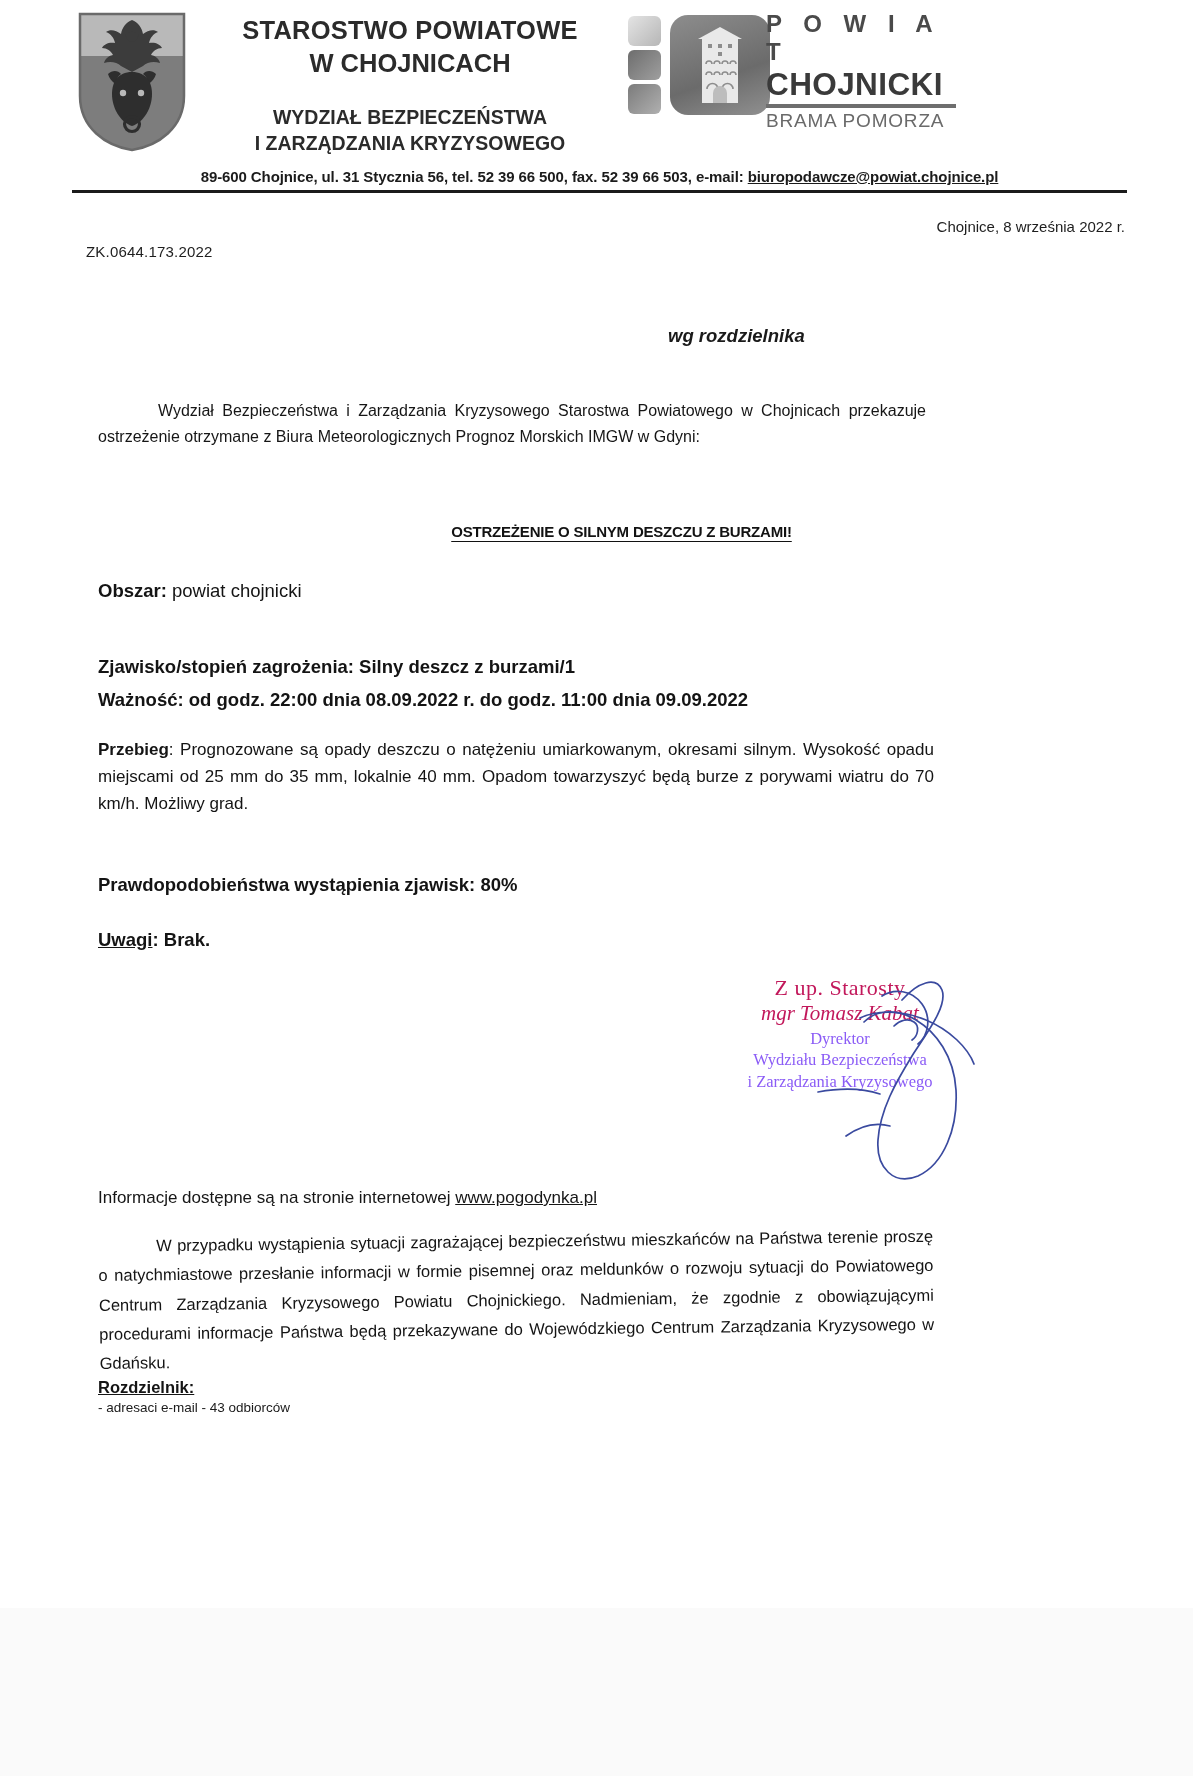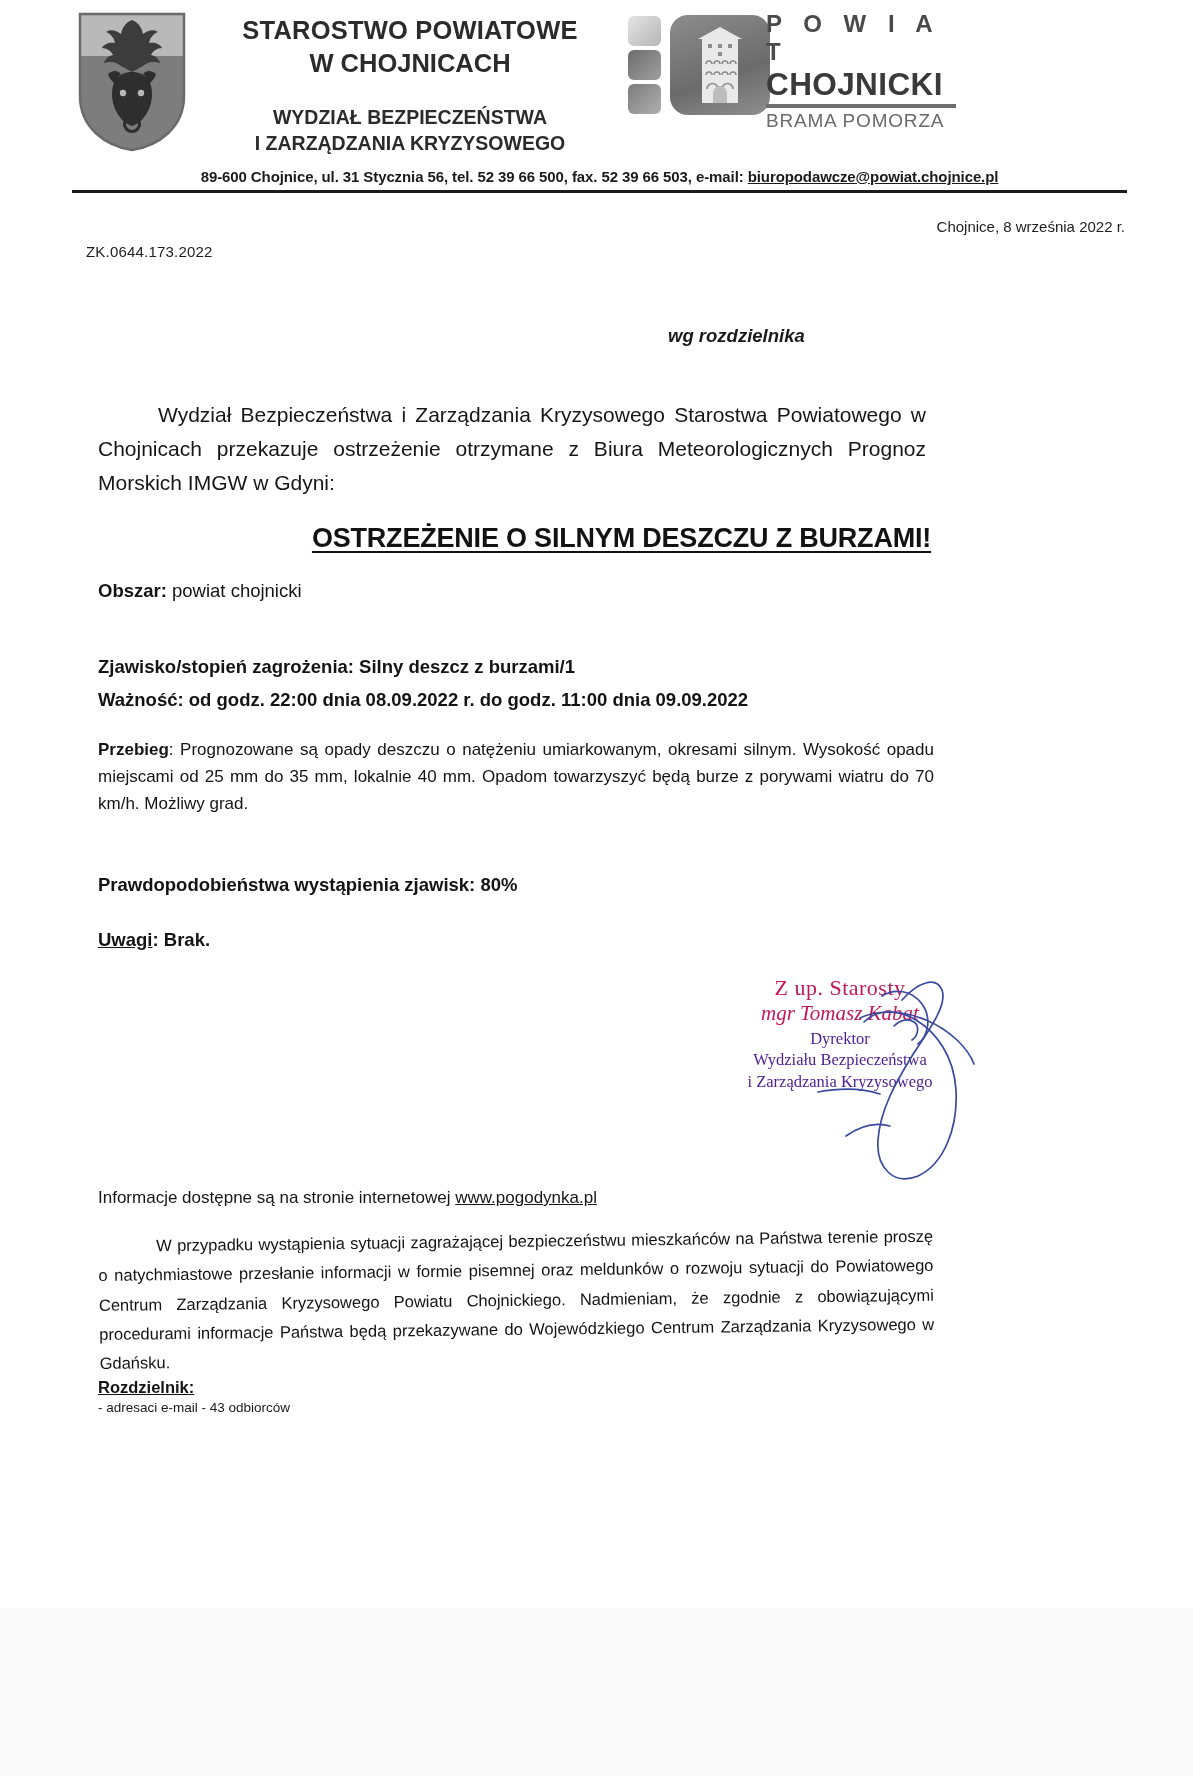--- a/index.html
+++ b/index.html
@@ -177,38 +177,38 @@
     font-style: italic;
     font-weight: bold;
     color: #1a1a1a;
   }
 
   .intro {
     position: absolute;
     left: 98px;
     top: 398px;
     width: 828px;
-    font-size: 21px;
+    font-size: 16px;
     line-height: 1.62;
     text-align: justify;
     text-indent: 60px;
     color: #161616;
   }
 
   .warn-title {
     position: absolute;
     left: 0;
     top: 523px;
     width: 1193px;
     text-align: center;
     padding-left: 50px;
     box-sizing: border-box;
   }
   .warn-title span {
-    font-size: 27px;
+    font-size: 15px;
     font-weight: bold;
     text-decoration: underline;
     text-underline-offset: 4px;
     letter-spacing: -0.2px;
     color: #121212;
   }
 
   .field {
     position: absolute;
     left: 98px;
@@ -253,21 +253,21 @@
   }
   .sig-name {
     font-family: "Liberation Serif", serif;
     font-style: italic;
     font-size: 21px;
     color: #c2185b;
   }
   .sig-role {
     font-family: "Liberation Serif", serif;
     font-size: 16.5px;
-    color: #4c1d95;
+    color: #8b5cf6;
     line-height: 1.30;
     margin-top: 2px;
   }
   .sig-scribble {
     position: absolute;
     left: 650px;
     top: 960px;
     width: 330px;
     height: 250px;
     pointer-events: none;

